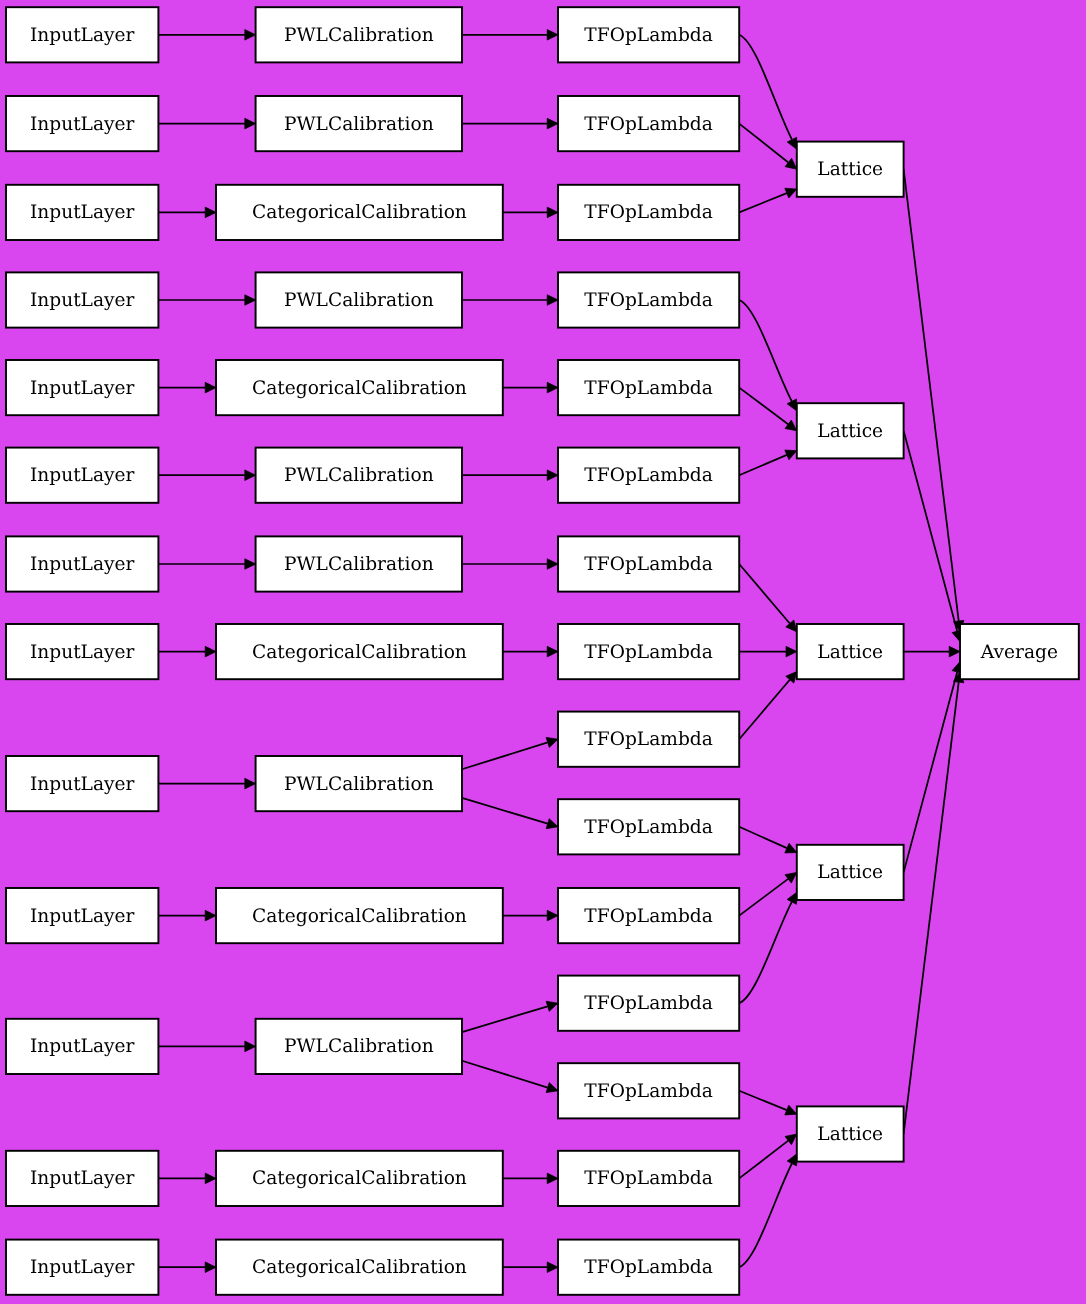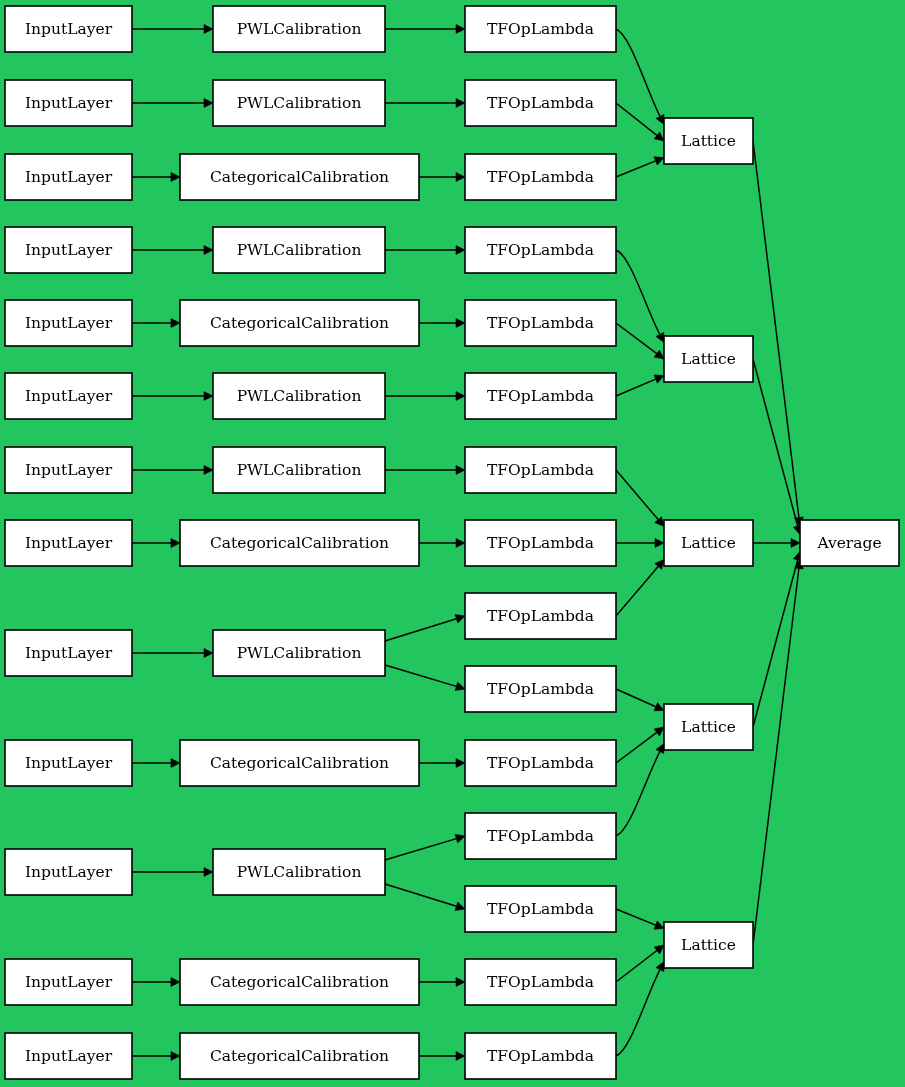--- a/index.html
+++ b/index.html
@@ -4,21 +4,21 @@
 <style>
   html, body {
     margin: 0;
     padding: 0;
     background: #ffffff;
   }
   #diagram-root {
     position: relative;
     width: 905px;
     height: 1087px;
-    background: #22c55e;
+    background: #d946ef;
     font-family: "DejaVu Serif", "Liberation Serif", serif;
     overflow: hidden;
   }
   svg#graph {
     display: block;
     width: 905px;
     height: 1087px;
   }
   .node-box {
     fill: #ffffff;

